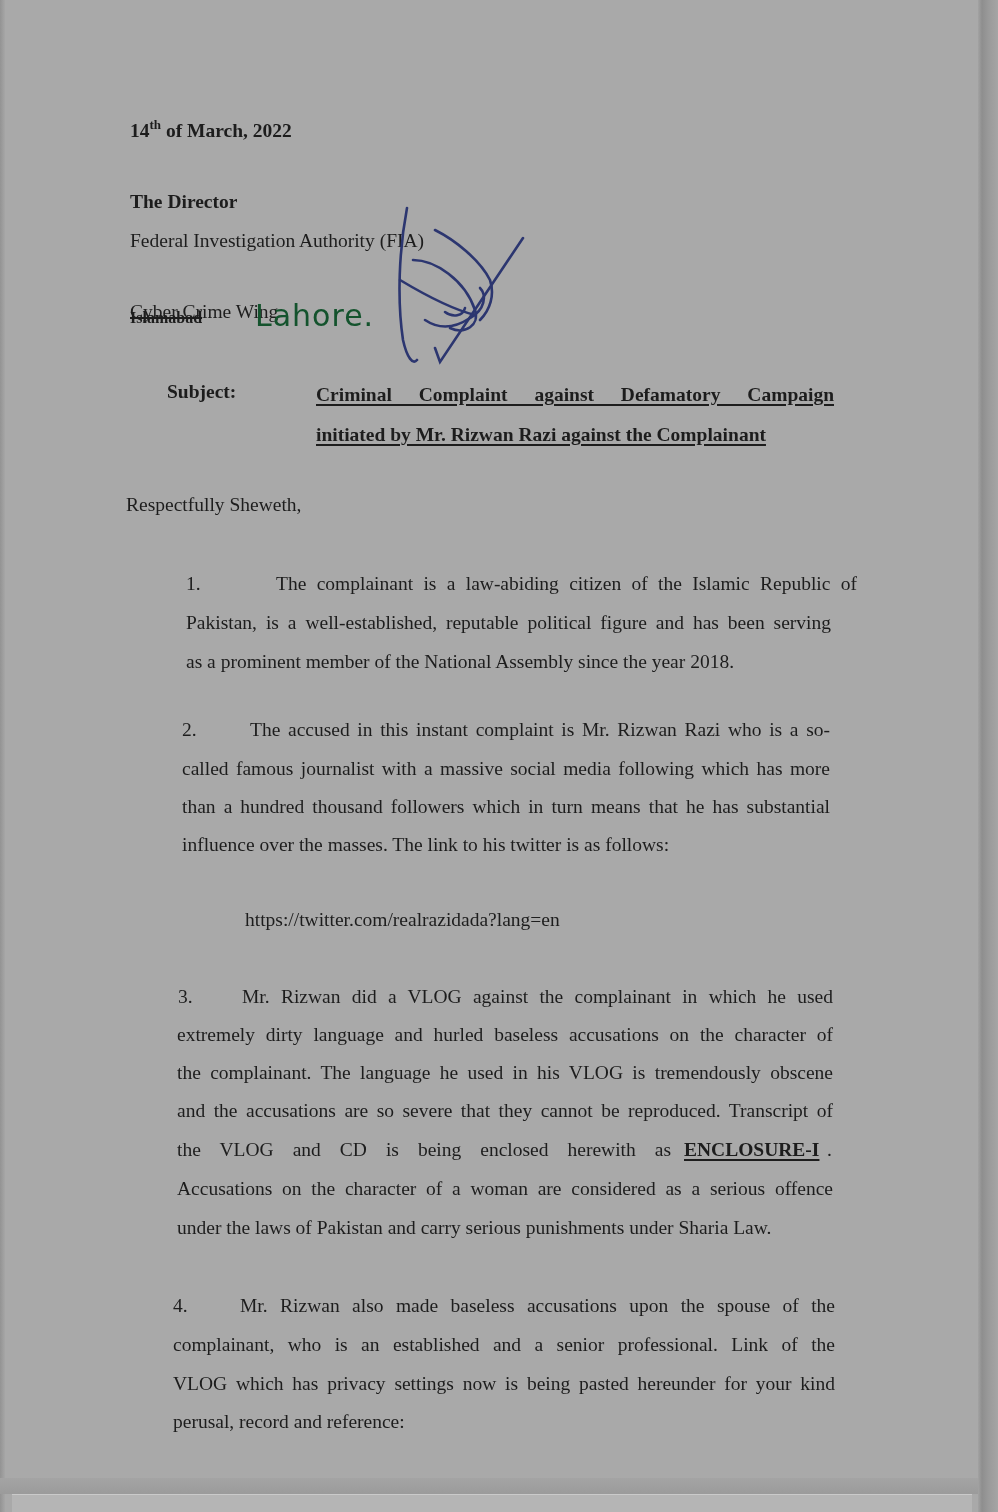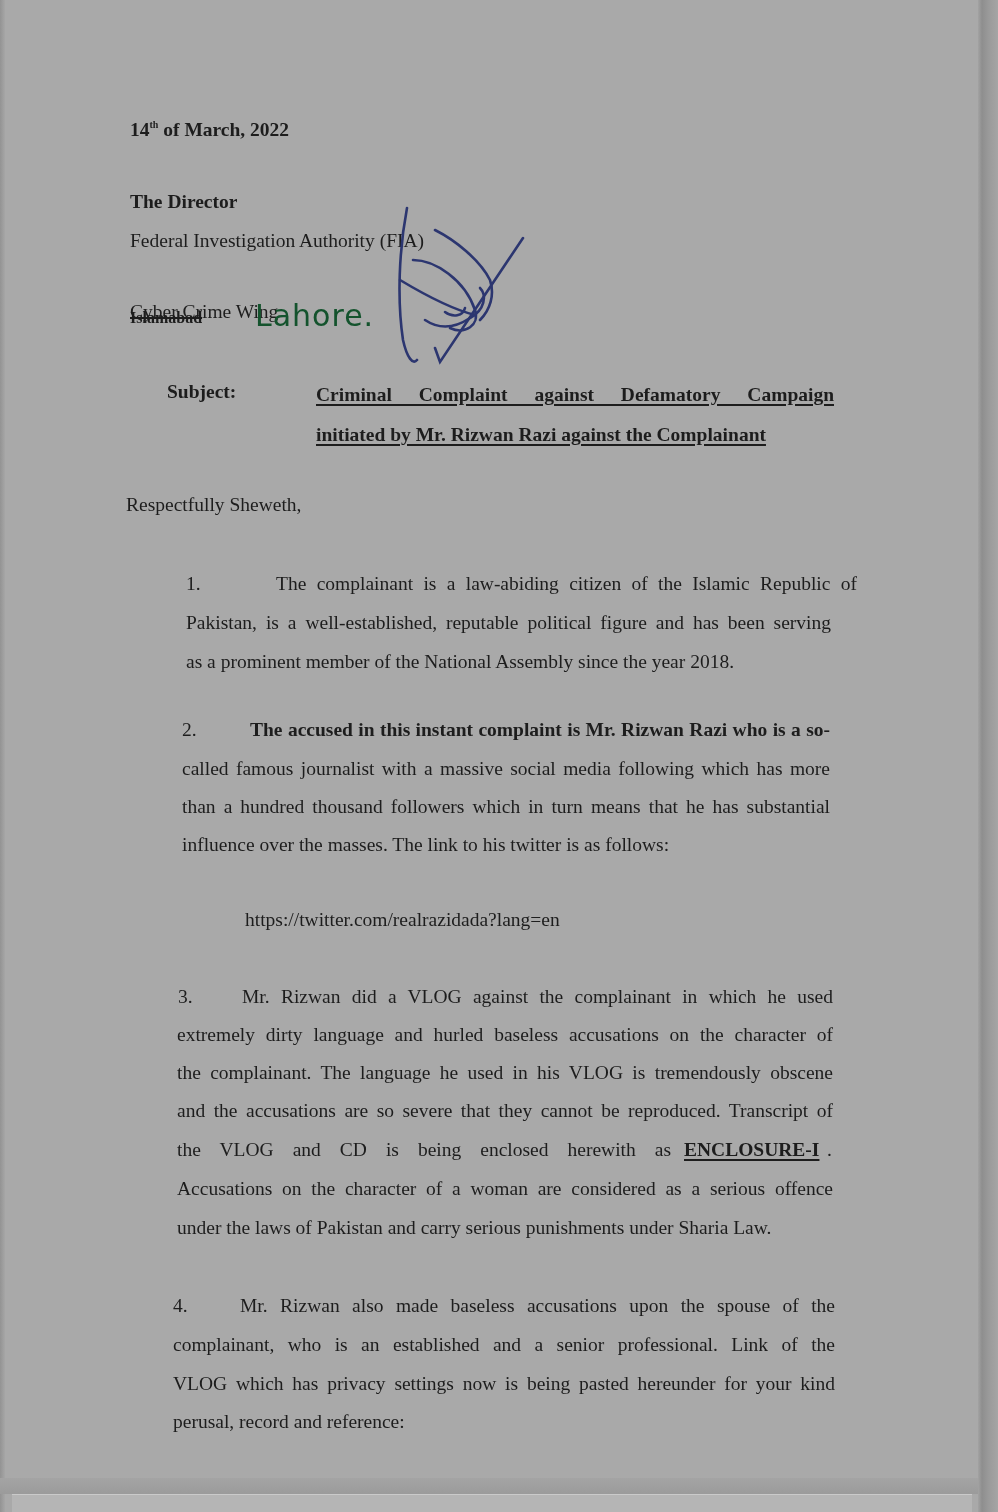--- a/index.html
+++ b/index.html
@@ -28,21 +28,21 @@
   }
   .t { position: absolute; white-space: nowrap; font-size: 19.5px; line-height: 22px; }
   .b { font-weight: bold; }
   .u { text-decoration: underline; text-underline-offset: 3px; text-decoration-thickness: 2px; }
   .strike { text-decoration: line-through; text-decoration-thickness: 2px; }
   .just { text-align: justify; text-align-last: justify; display: block; }
   .hand {
     position: absolute; font-family: "DejaVu Sans", sans-serif;
     color: #14532d; font-size: 30px; font-weight: normal; letter-spacing: 1px;
   }
-  sup { font-size: 10px; vertical-align: 8px; }
+  sup { font-size: 13px; vertical-align: 8px; }
   .sig { position: absolute; left: 395px; top: 200px; width: 140px; height: 170px; }
 </style>
 </head>
 <body>
 
 <div class="page-edge-left"></div>
 <div class="page-edge-right"></div>
 <div class="page-bottom"></div>
 <div class="next-page"></div>
 
@@ -77,21 +77,21 @@
 <div class="t" style="left:186px; top:573px;">1.</div>
 <div class="t" style="left:250px; top:573px; width:581px;margin-left:26px;">
     <span class="just">The complainant is a law-abiding citizen of the Islamic Republic of</span>
   </div>
 <div class="t" style="left:186px; top:612px; width:645px;">
     <span class="just">Pakistan, is a well-established, reputable political figure and has been serving</span>
   </div>
 <div class="t" style="left:186px; top:651px;">as a prominent member of the National Assembly since the year 2018.</div>
 
 <div class="t" style="left:182px; top:719px;">2.</div>
-<div class="t" style="left:250px; top:719px; width:580px;font-weight:bold;">
+<div class="t" style="left:250px; top:719px; width:580px;">
     <span class="just">The accused in this instant complaint is Mr. Rizwan Razi who is a so-</span>
   </div>
 <div class="t" style="left:182px; top:758px; width:648px;">
     <span class="just">called famous journalist with a massive social media following which has more</span>
   </div>
 <div class="t" style="left:182px; top:796px; width:648px;">
     <span class="just">than a hundred thousand followers which in turn means that he has substantial</span>
   </div>
 <div class="t" style="left:182px; top:834px;">influence over the masses. The link to his twitter is as follows:</div>
 <div class="t" style="left:245px; top:909px;">https://twitter.com/realrazidada?lang=en</div>

